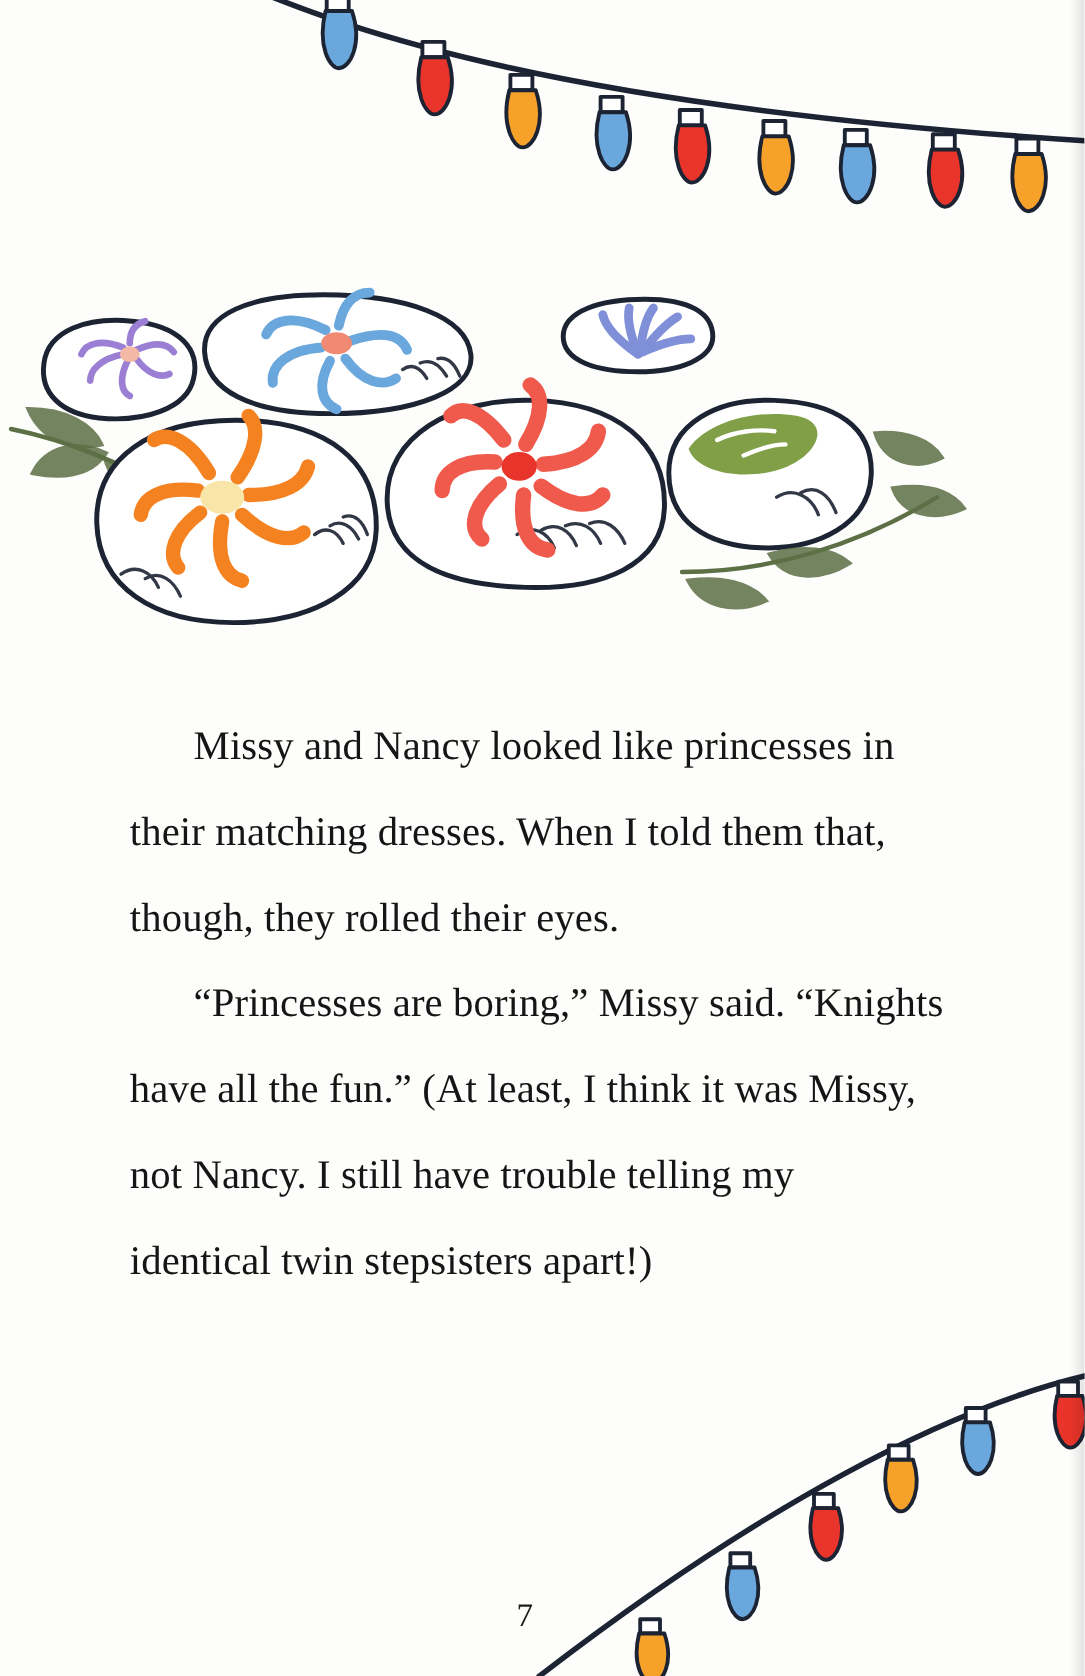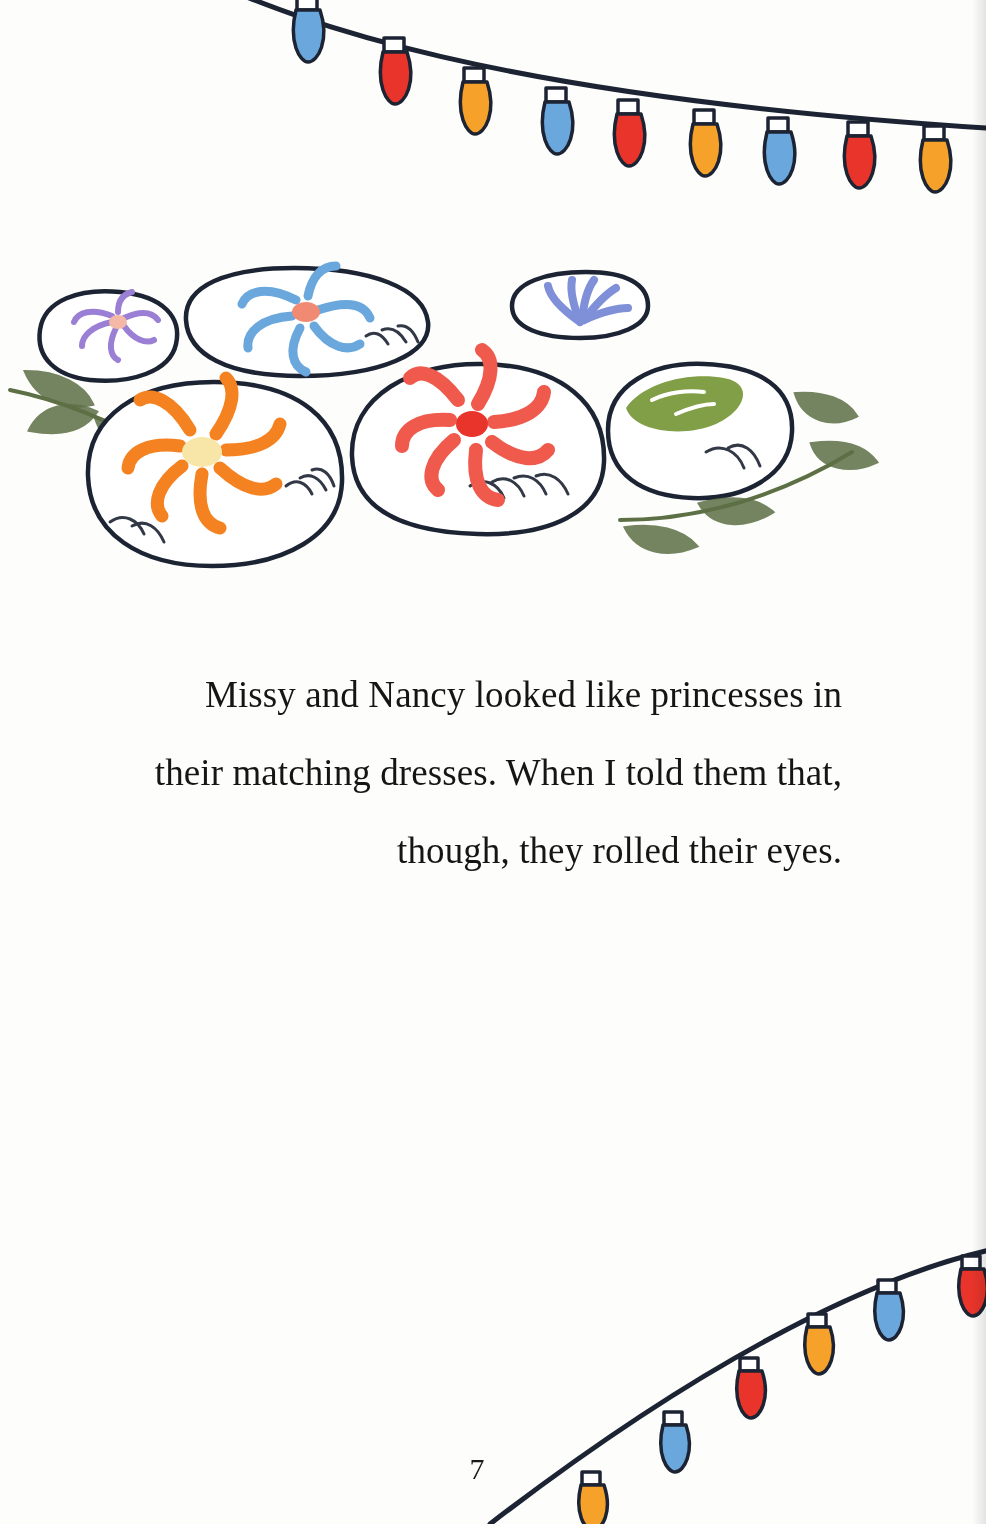--- a/index.html
+++ b/index.html
@@ -48,22 +48,21 @@
     position: absolute;
     left: 118px;
     top: 640px;
     width: 740px;
     font-size: 37px;
     line-height: 78px;
     letter-spacing: 0.1px;
     color: #151515;
   }
   .body-text p {
-    margin: 16px;
-    text-align: right;
+    margin: 0;
   }
   .body-text p + p {
     margin-top: 0;
   }
   .indent {
     display: inline-block;
     width: 58px;
   }
   .page-number {
     position: absolute;
@@ -217,20 +216,21 @@
       <path d="M620 520 C 700 520 780 496 852 452"></path>
       <path d="M796 394 C 824 392 846 400 856 416 C 832 428 804 420 796 394 Z" fill="#5d7045" opacity="0.85"></path>
       <path d="M812 444 C 842 440 864 446 876 462 C 850 474 820 468 812 444 Z" fill="#5d7045" opacity="0.85"></path>
       <path d="M700 504 C 730 496 756 498 772 512 C 746 528 714 528 700 504 Z" fill="#5d7045" opacity="0.85"></path>
       <path d="M626 528 C 656 524 682 530 696 546 C 668 558 638 552 626 528 Z" fill="#5d7045" opacity="0.85"></path>
     </g>
   </svg>
 
   <div class="body-text">
     <p><span class="indent"></span><span>Missy and Nancy looked like princesses in their matching dresses. When I told them that, though, they rolled their eyes.</span></p>
+    <p><span class="indent"></span><span>“Princesses are boring,” Missy said. “Knights have all the fun.” (At least, I think it was Missy, not Nancy. I still have trouble telling my identical twin stepsisters apart!)</span></p>
   </div>
 
   <div class="page-number">
     <span>7</span>
   </div>
 
   <svg class="illustration-bottom" viewBox="0 0 560 314" xmlns="http://www.w3.org/2000/svg">
 
     <path d="M560 40 C 430 70 260 160 60 314" fill="none" stroke="#1c2333" stroke-width="5" stroke-linecap="round"></path>
     <g stroke="#1c2333" stroke-width="3.5" stroke-linejoin="round">

